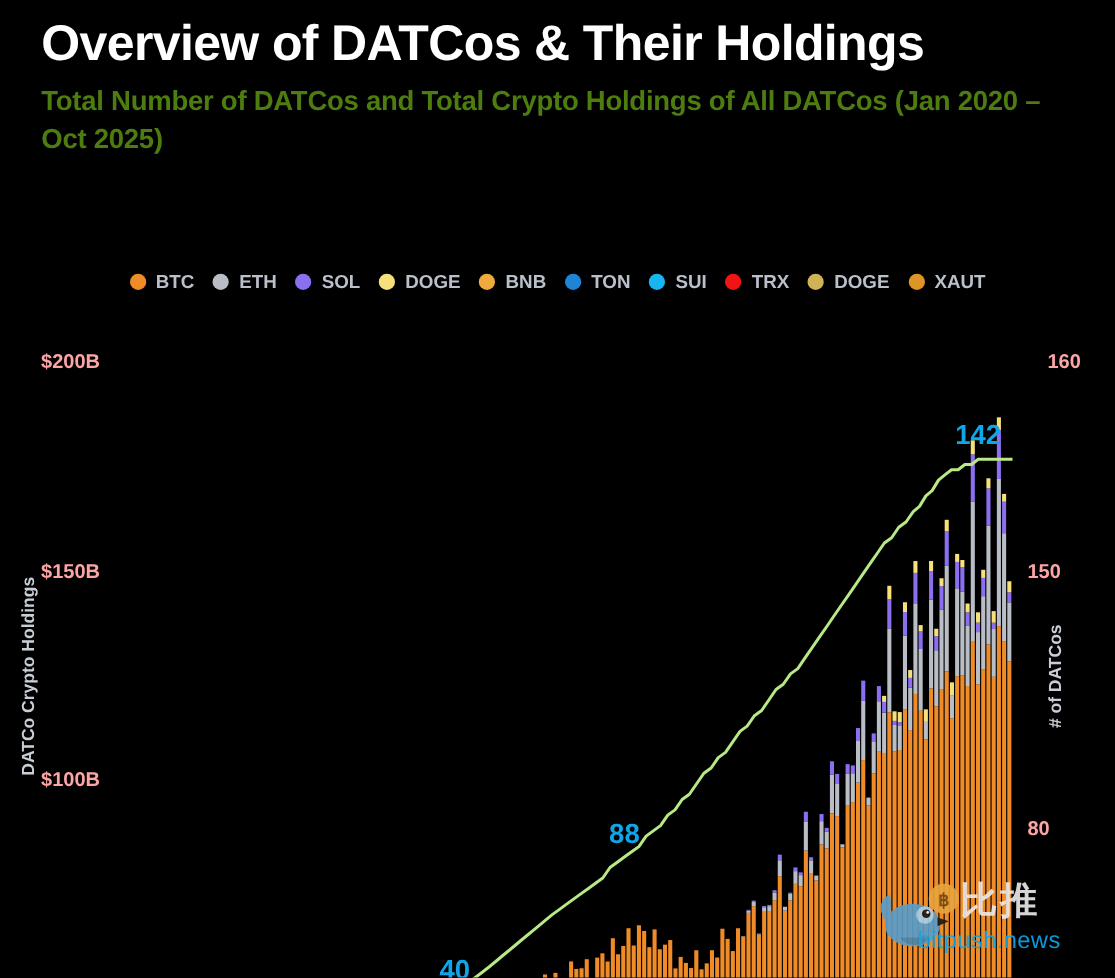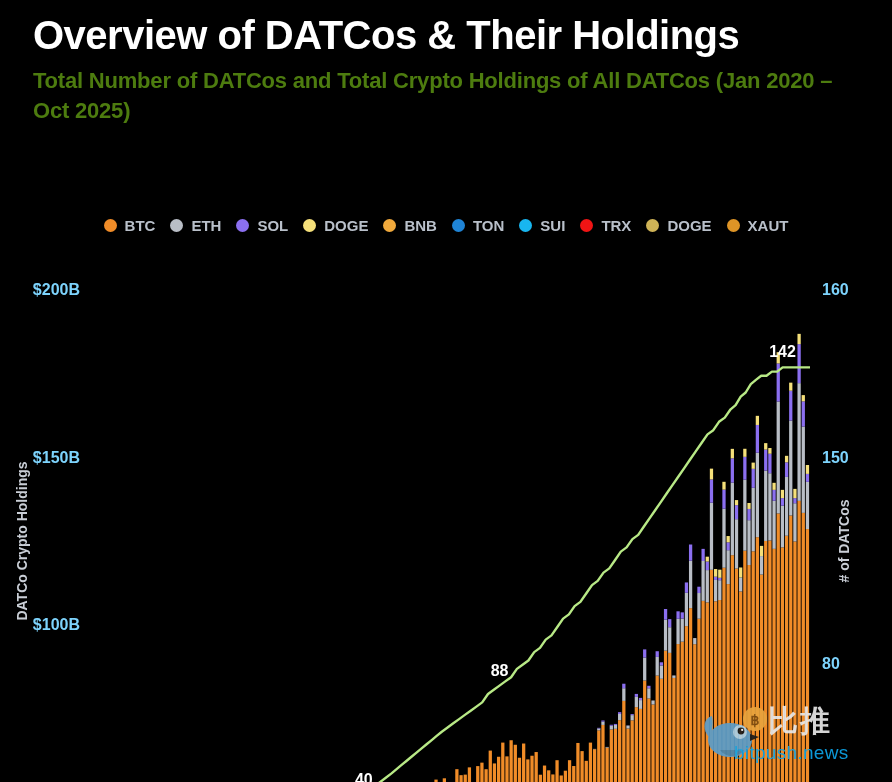--- a/index.html
+++ b/index.html
@@ -33,38 +33,38 @@
 
   
   .chart{position:absolute;left:0;top:278px;width:892px;height:420px;}
   .plot{
     position:absolute;left:88px;top:14px;width:722px;height:670px;
   }
   .plot-inner{position:absolute;inset:0;}
 
   
   .ytick{
-    position:absolute;font-size:16px;font-weight:bold;color:#7dd3fc;
+    position:absolute;font-size:16px;font-weight:bold;color:#fca5a5;
     text-align:right;white-space:nowrap;
   }
   .ytick-l{right:812px;}
   .ytick-r{left:822px;text-align:left;}
 
   .axis-title{
     position:absolute;font-size:14px;font-weight:bold;color:#c9ced6;
     white-space:nowrap;transform-origin:50% 50%;
   }
   .axis-title.left{left:-418px;top:255px;width:880px;text-align:center;transform:rotate(-90deg);}
   .axis-title.right{left:404px;top:255px;width:880px;text-align:center;transform:rotate(-90deg);}
 
   
   svg.layer{position:absolute;left:0;top:0;overflow:visible;}
 
   .dlabel{
-    position:absolute;font-size:16px;font-weight:bold;color:#ffffff;
+    position:absolute;font-size:22px;font-weight:bold;color:#0ea5e9;
     white-space:nowrap;transform:translate(-50%,-100%);
   }
 
   
   .watermark{position:absolute;left:694px;top:702px;width:198px;height:78px;opacity:.92;}
   .wm-bird{position:absolute;left:6px;top:8px;}
   .wm-coin{position:absolute;left:48px;top:4px;}
   .wm-cn{
     position:absolute;left:74px;top:2px;font-size:30px;font-weight:bold;
     color:#e8e8e8;letter-spacing:2px;line-height:34px;
@@ -131,21 +131,21 @@
 
   <div class="chart">
     <div id="yticks-left">
         <div class="ytick ytick-l" style="top: 338px;">$100B</div>
         <div class="ytick ytick-l" style="top: 170.5px; margin-left: 24px;">$150B</div>
         <div class="ytick ytick-l" style="top: 3px;">$200B</div>
       </div>
     <div id="yticks-right">
         <div class="ytick ytick-r" style="top: 338px; margin-top: 39px;">80</div>
         <div class="ytick ytick-r" style="top: 170.5px;">150</div>
-        <div class="ytick ytick-r" style="top: 3px;">160</div>
+        <div class="ytick ytick-r" style="top: 3px; margin-left: 16px;">160</div>
       </div>
 
     <div class="axis-title left">DATCo Crypto Holdings</div>
     <div class="axis-title right"># of DATCos</div>
 
     <div class="plot">
       <div class="plot-inner">
         <svg class="layer" id="bars-svg" width="722" height="670">
             <rect x="0.00" y="669.00" width="3.26" height="1.01" fill="#f08c28"></rect>
             <rect x="4.17" y="668.67" width="3.26" height="1.33" fill="#f08c28"></rect>

